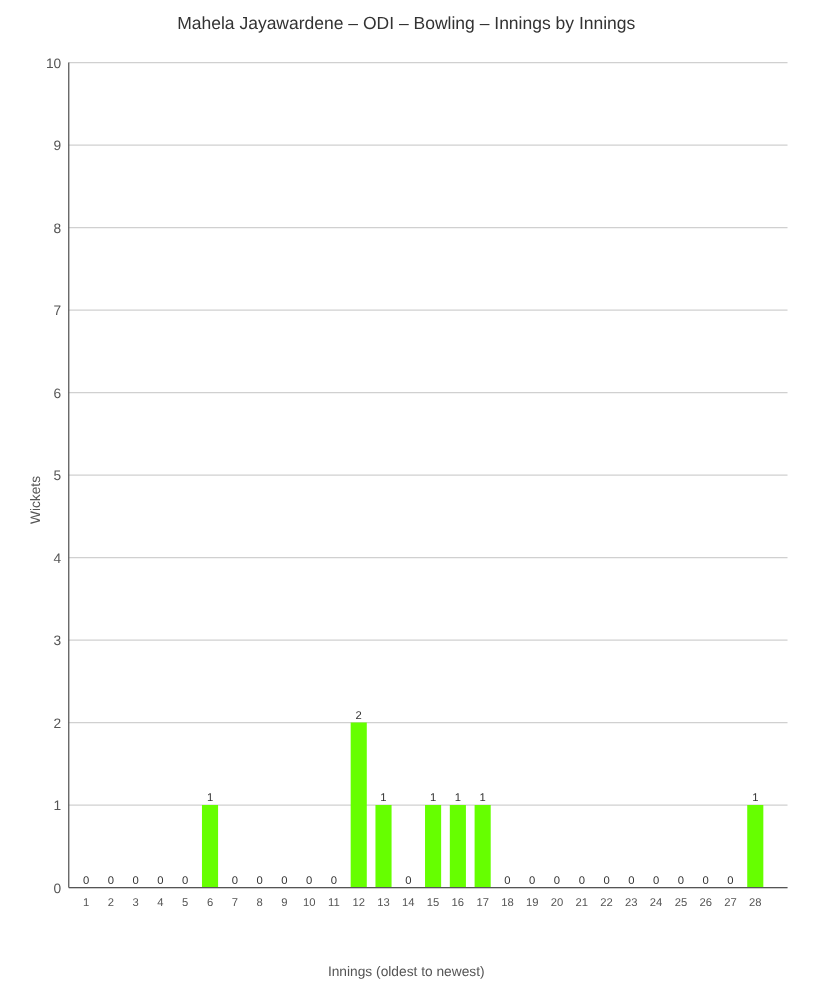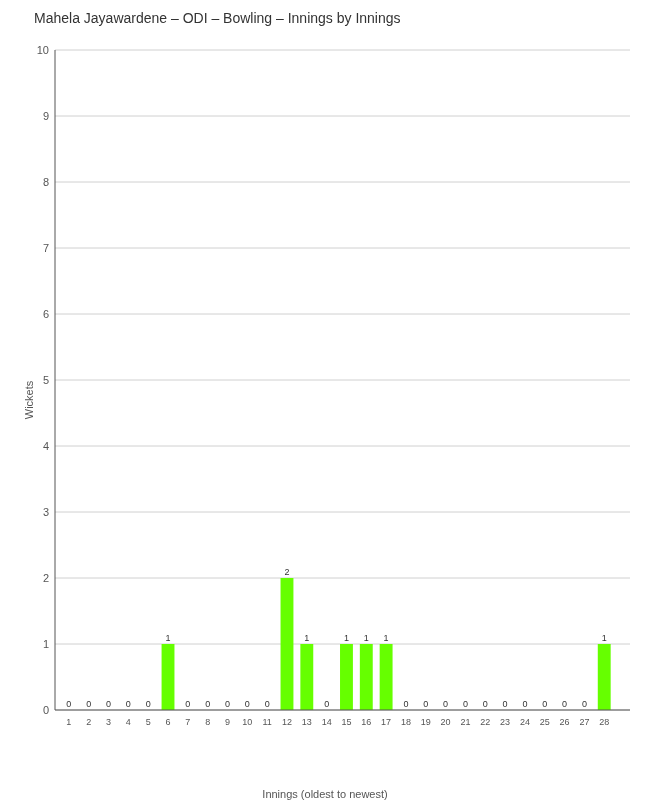--- a/index.html
+++ b/index.html
@@ -12,44 +12,44 @@
       color: #333;
       overflow: hidden;
     }
     .chart-container {
       width: 650px;
       height: 800px;
       position: relative;
       background: #ffffff;
     }
     .chart-title {
+      text-align: center;
       font-size: 14px;
       color: #333;
       padding: 10px 0 5px 0;
-      margin-left: 34px;
     }
     .chart-area {
       position: absolute;
       top: 40px;
       left: 55px;
       right: 15px;
       bottom: 65px;
     }
     .y-axis-label {
       position: absolute;
       left: 10px;
       top: 50%;
       transform: translateY(-50%) rotate(-90deg);
       font-size: 11px;
       color: #555;
       white-space: nowrap;
     }
     .x-axis-label {
       position: absolute;
-      bottom: 0;
+      bottom: 16px;
       left: 50%;
       transform: translateX(-50%);
       font-size: 11px;
       color: #555;
     }
     .copyright {
       position: absolute;
       bottom: 2px;
       left: 50%;
       transform: translateX(-50%);

